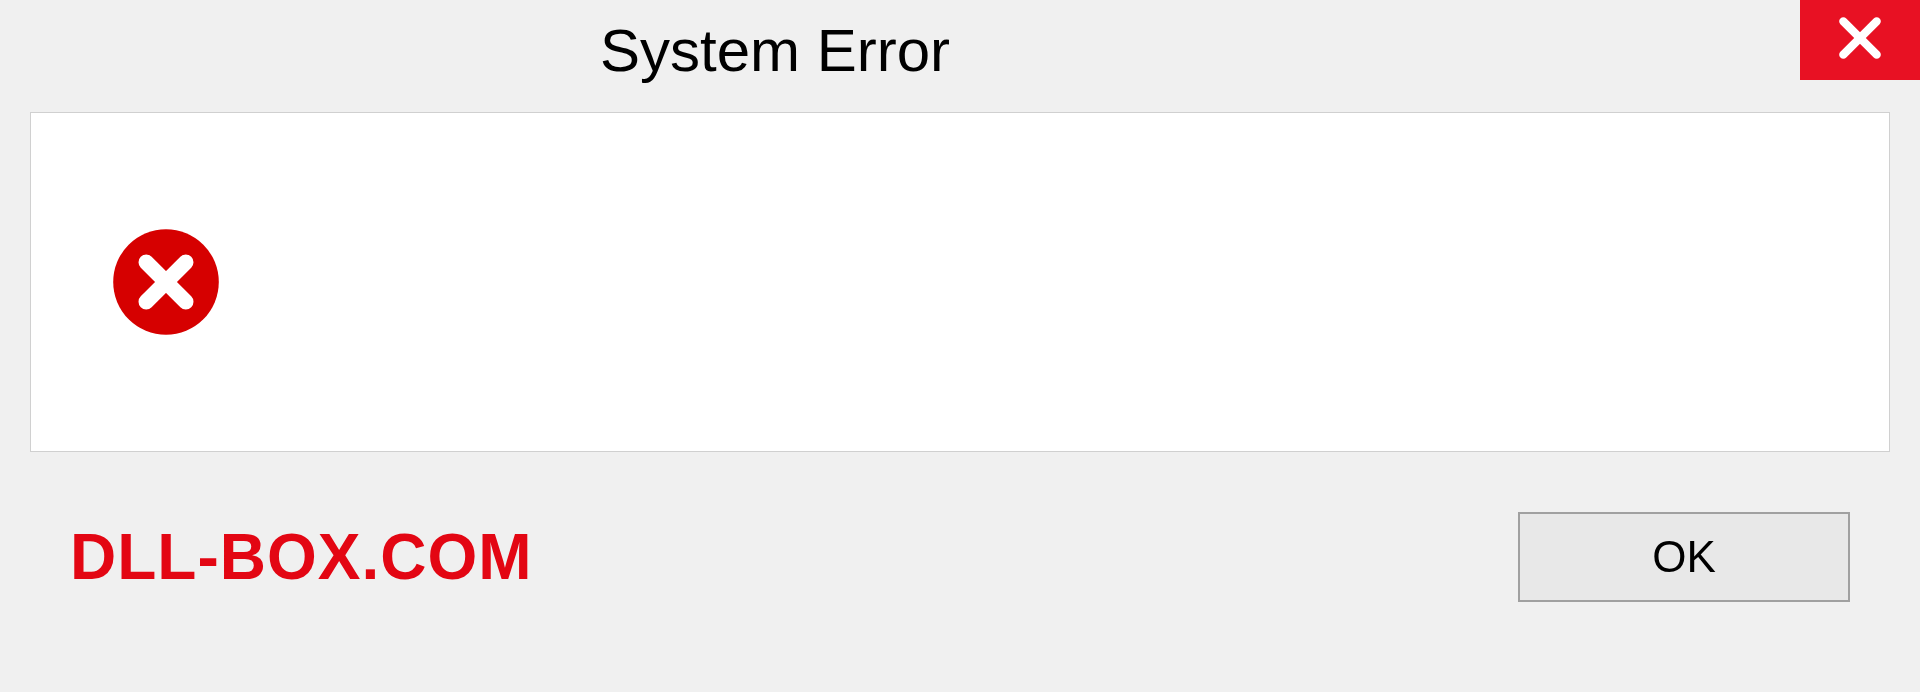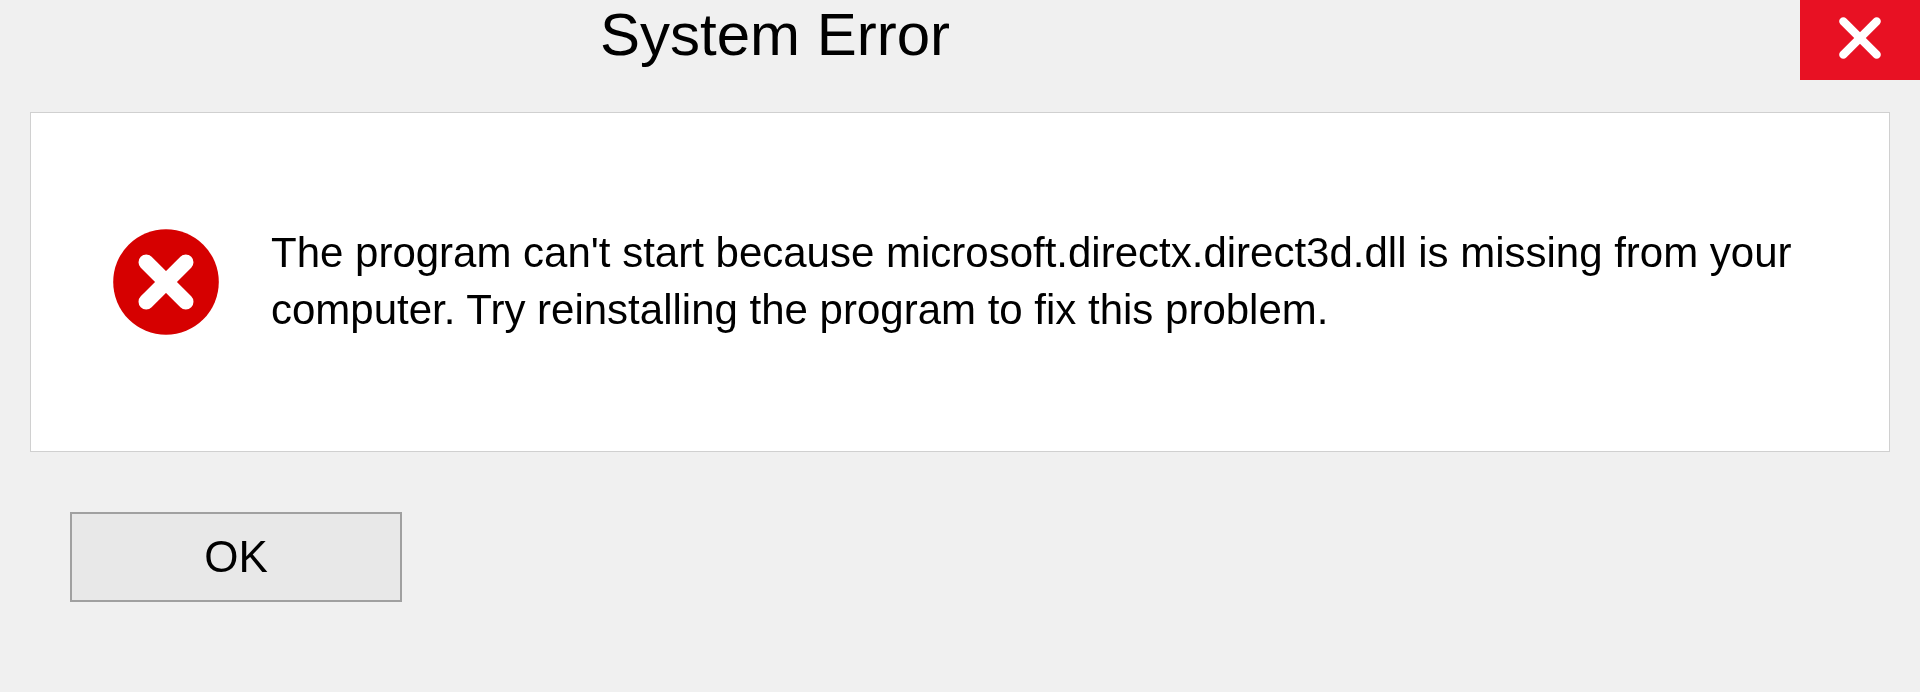--- a/index.html
+++ b/index.html
@@ -13,20 +13,21 @@
       font-family: "Segoe UI", Tahoma, sans-serif;
       background: #f0f0f0;
       position: relative;
       overflow: hidden;
     }
     .titlebar {
       width: 100%;
       height: 100px;
       background: #f0f0f0;
       display: flex;
+      align-items: center;
       padding-left: 600px;
       position: relative;
     }
     .title-text {
       font-size: 60px;
       font-weight: 400;
       color: #000;
     }
     .close-btn {
       position: absolute;
@@ -110,20 +111,20 @@
 </div>
 
 <div class="content-box">
   <span class="error-icon">
     <svg viewBox="0 0 100 100">
       <circle cx="50" cy="50" r="48" fill="#d60000"></circle>
       <line x1="32" y1="32" x2="68" y2="68" stroke="#ffffff" stroke-width="14" stroke-linecap="round"></line>
       <line x1="68" y1="32" x2="32" y2="68" stroke="#ffffff" stroke-width="14" stroke-linecap="round"></line>
     </svg>
   </span>
-  <div class="error-message">The program can't start because microsoft.directx.direct3d.dll is missing from your computer. Try reinstalling the program to fix this problem.</div>
 </div>
 
 <div class="footer">
+  <div class="watermark">DLL-BOX.COM</div>
   <div class="ok-btn">
     <span>OK</span>
   </div>
 </div>
 
 </body></html>

